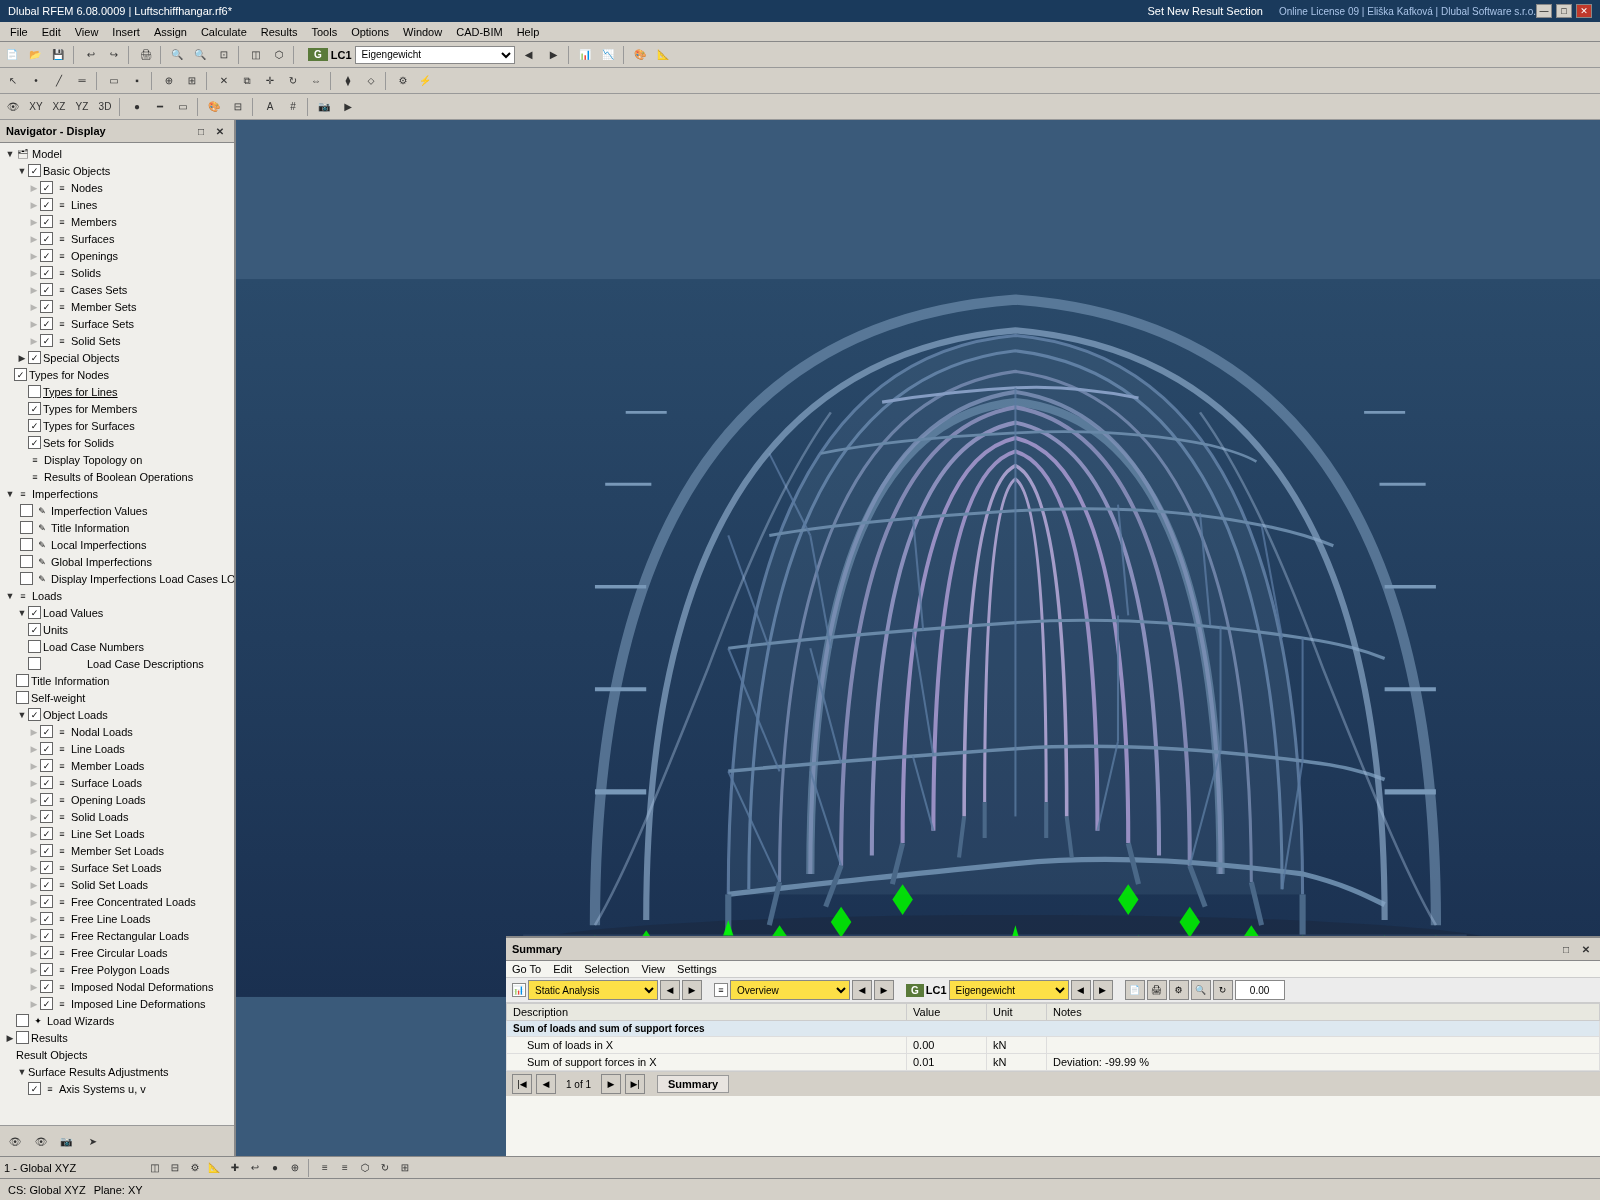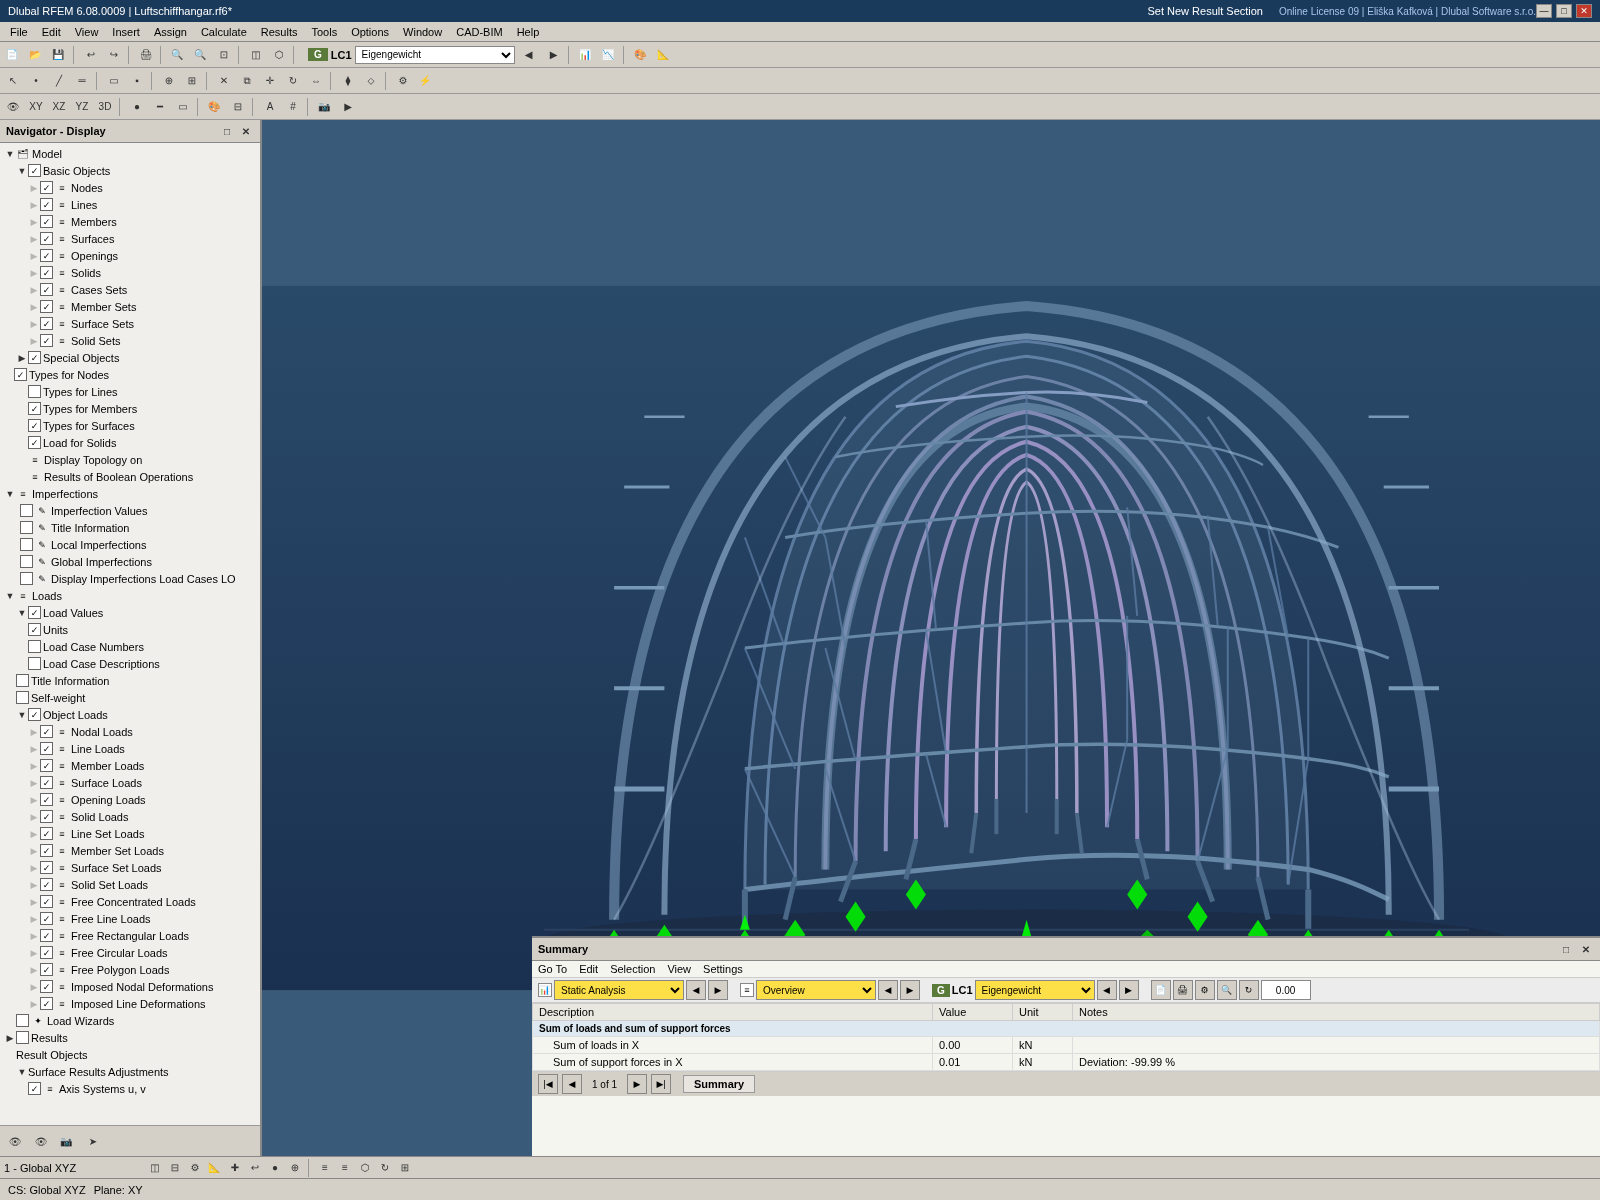--- a/index.html
+++ b/index.html
@@ -69,21 +69,21 @@
 
     
     #main-layout {
       display: flex;
       height: calc(1200px - 22px - 20px - 26px - 26px - 26px - 22px - 22px);
       position: relative;
     }
 
     
     #navigator {
-      width: 262px;
+      width: 236px;
       background: #f0efeb;
       border-right: 2px solid #888;
       display: flex;
       flex-direction: column;
       overflow: hidden;
     }
     #navigator-header {
       background: #d4d0c8;
       border-bottom: 1px solid #888;
       padding: 3px 6px;
@@ -447,39 +447,39 @@
         <span class="tree-expand">▶</span>
         <span class="tree-checkbox checked"></span>
         <span class="tree-label">Special Objects</span>
       </div>
 
       <div class="tree-item" style="padding-left:2px;">
         <span class="tree-expand" style="opacity:0;">▶</span>
         <span class="tree-checkbox checked"></span>
         <span class="tree-label">Types for Nodes</span>
       </div>
-      <div class="tree-item" style="padding-left:16px;">
+      <div class="tree-item" style="padding-left:16px;text-decoration:underline;">
         <span class="tree-expand" style="opacity:0;">▶</span>
         <span class="tree-checkbox"></span>
         <span class="tree-label">Types for Lines</span>
       </div>
       <div class="tree-item" style="padding-left:16px;">
         <span class="tree-expand" style="opacity:0;">▶</span>
         <span class="tree-checkbox checked"></span>
         <span class="tree-label">Types for Members</span>
       </div>
       <div class="tree-item" style="padding-left:16px;">
         <span class="tree-expand" style="opacity:0;">▶</span>
         <span class="tree-checkbox checked"></span>
         <span class="tree-label">Types for Surfaces</span>
       </div>
       <div class="tree-item" style="padding-left:16px;">
         <span class="tree-expand" style="opacity:0;">▶</span>
         <span class="tree-checkbox checked"></span>
-        <span class="tree-label">Load for Solids</span>
+        <span class="tree-label">Sets for Solids</span>
       </div>
       <div class="tree-item" style="padding-left:16px;">
         <span class="tree-expand" style="opacity:0;">▶</span>
         <span class="tree-icon">≡</span>
         <span class="tree-label">Display Topology on</span>
       </div>
       <div class="tree-item" style="padding-left:16px;">
         <span class="tree-expand" style="opacity:0;">▶</span>
         <span class="tree-icon">≡</span>
         <span class="tree-label">Results of Boolean Operations</span>
@@ -527,21 +527,21 @@
         <span class="tree-label">Load Values</span>
       </div>
       <div class="tree-item" style="padding-left:28px;">
         <span class="tree-checkbox checked"></span>
         <span class="tree-label">Units</span>
       </div>
       <div class="tree-item" style="padding-left:28px;">
         <span class="tree-checkbox"></span>
         <span class="tree-label">Load Case Numbers</span>
       </div>
-      <div class="tree-item" style="padding-left:28px;">
+      <div class="tree-item" style="padding-left:28px;gap:44px;">
         <span class="tree-checkbox"></span>
         <span class="tree-label">Load Case Descriptions</span>
       </div>
       <div class="tree-item" style="padding-left:16px;">
         <span class="tree-checkbox"></span>
         <span class="tree-label">Title Information</span>
       </div>
       <div class="tree-item" style="padding-left:16px;">
         <span class="tree-checkbox"></span>
         <span class="tree-label">Self-weight</span>

